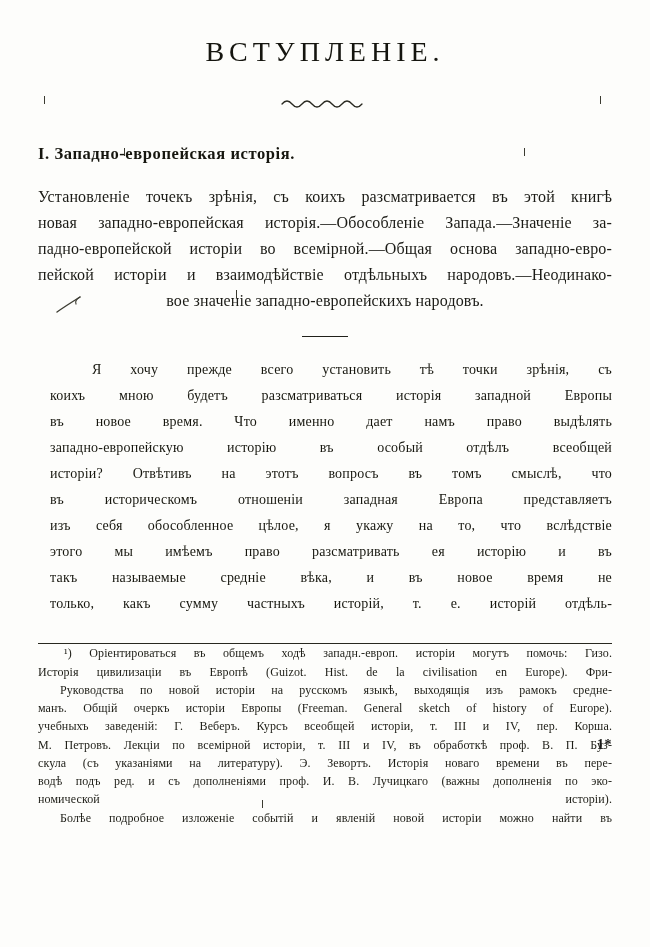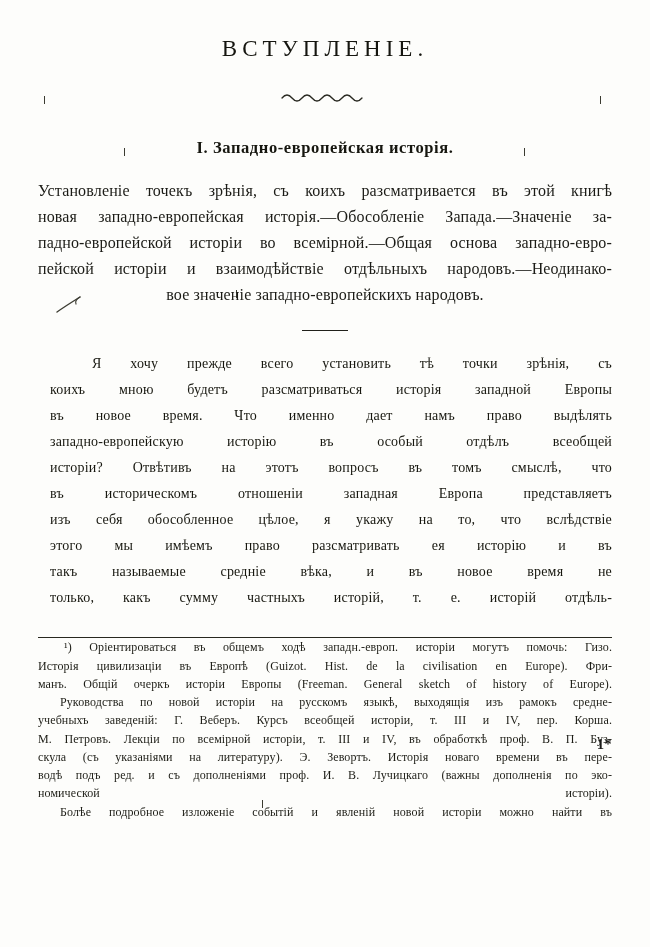--- a/index.html
+++ b/index.html
@@ -24,35 +24,34 @@
     box-sizing: border-box;
   }
   .content {
     position: absolute;
     left: 38px;
     top: 26px;
     width: 574px;
   }
   .main-title {
     text-align: center;
-    font-size: 23px;
+    font-size: 28px;
     letter-spacing: 5px;
     font-weight: normal;
     margin: 10px 0 0 0;
     color: #15150f;
     font-family: "Liberation Serif", "DejaVu Serif", serif;
   }
   .squiggle {
     margin: 28px auto 0 auto;
     width: 90px;
     height: 14px;
     display: block;
   }
   .section-title {
-    text-align: center;
     font-size: 16.5px;
     font-weight: bold;
     margin: 34px 0 0 0;
     letter-spacing: 0.6px;
     color: #16160f;
   }
   .summary {
     margin: 20px 0 0 0;
     font-size: 16px;
     line-height: 1.62;
@@ -165,22 +164,22 @@
       <span class="justify-row">этого мы имѣемъ право разсматривать ея исторію и въ</span>
       <span class="justify-row">такъ называемые среднie вѣка, и въ новое время не</span>
       <span class="justify-row">только, какъ сумму частныхъ исторій, т. е. исторій отдѣль-</span>
     </div>
 
     <div class="footnote-sep"></div>
 
     <div class="footnotes">
       <span class="justify-row" style="padding-left:26px; box-sizing:border-box;">¹) Оріентироваться въ общемъ ходѣ западн.-европ. исторіи могутъ помочь: Гизо.</span>
       <span class="justify-row">Исторія цивилизаціи въ Европѣ (Guizot. Hist. de la civilisation en Europe). Фри-</span>
+      <span class="justify-row" style="padding-left:22px; box-sizing:border-box;">Руководства по новой исторіи на русскомъ языкѣ, выходящія изъ рамокъ средне-</span>
       <span class="justify-row">манъ. Общій очеркъ исторіи Европы (Freeman. General sketch of history of Europe).</span>
-      <span class="justify-row" style="padding-left:22px; box-sizing:border-box;">Руководства по новой исторіи на русскомъ языкѣ, выходящія изъ рамокъ средне-</span>
       <span class="justify-row">учебныхъ заведеній: Г. Веберъ. Курсъ всеобщей исторіи, т. III и IV, пер. Корша.</span>
       <span class="justify-row">М. Петровъ. Лекціи по всемірной исторіи, т. III и IV, въ обработкѣ проф. В. П. Буз-</span>
       <span class="justify-row">скула (съ указаніями на литературу). Э. Зевортъ. Исторія новаго времени въ пере-</span>
       <span class="justify-row">водѣ подъ ред. и съ дополненіями проф. И. В. Лучицкаго (важны дополненія по эко-</span>
       <span style="display:block; text-align:center;">номической исторіи).</span>
       <span class="justify-row" style="padding-left:22px; box-sizing:border-box;">Болѣе подробное изложеніе событій и явленій новой исторіи можно найти въ</span>
     </div>
 
   </div>
 

